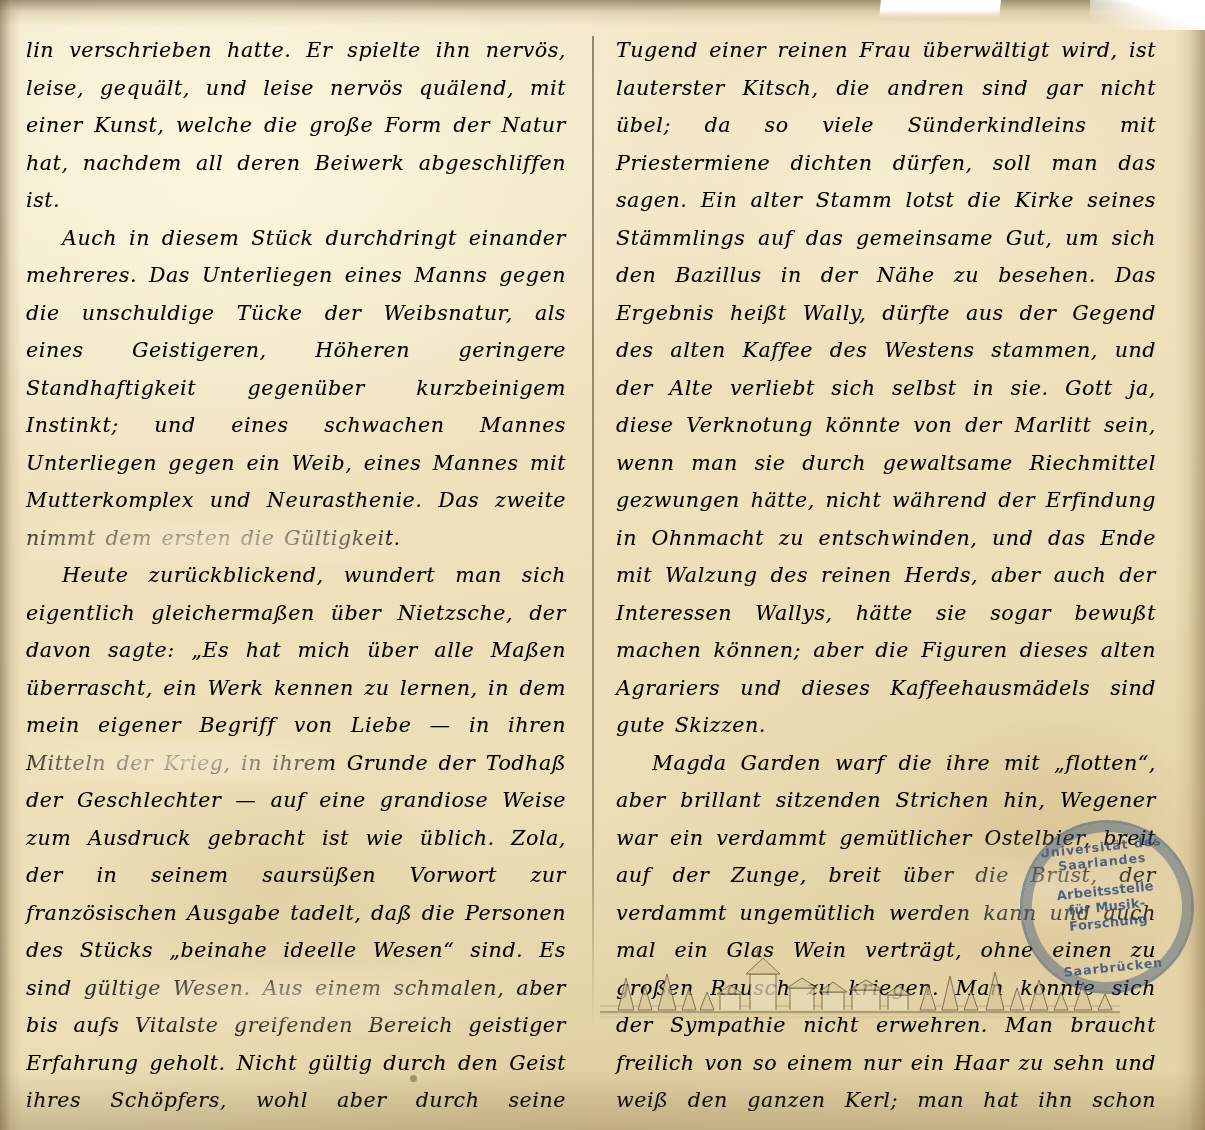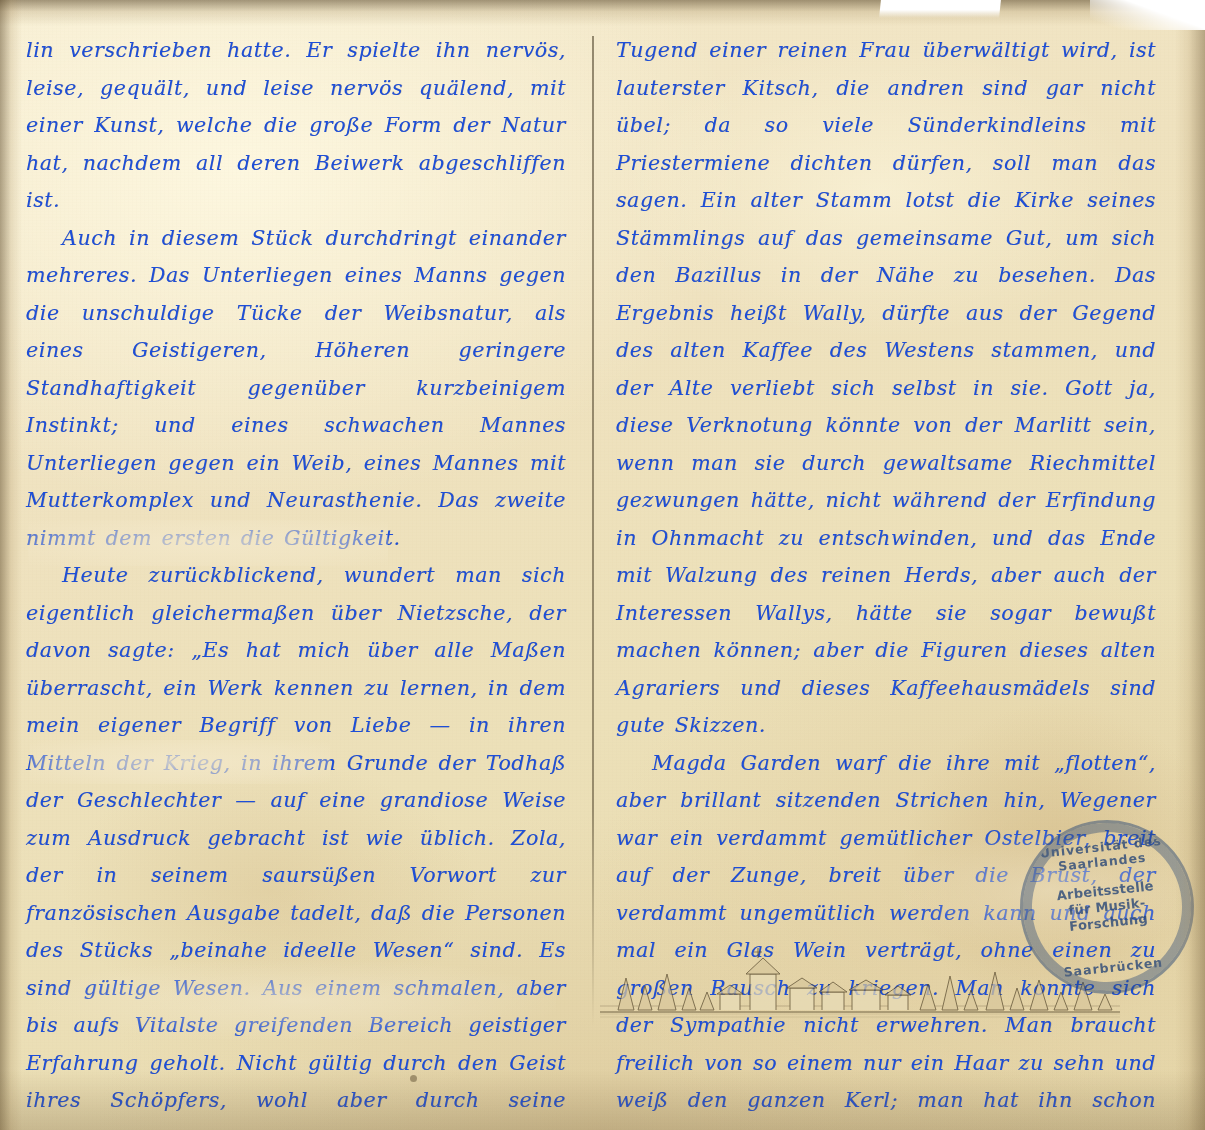--- a/index.html
+++ b/index.html
@@ -89,21 +89,21 @@
     width: 2px;
     height: 990px;
     background: linear-gradient(180deg, rgba(70,58,35,0.55) 0%, rgba(70,58,35,0.5) 78%, rgba(70,58,35,0) 100%);
   }
 
   p {
     margin: 0 0 0 0;
     font-family: "DejaVu Serif", serif;
     font-size: 20.5px;
     line-height: 37.5px;
-    color: #1d4ed8;
+    color: #000000;
     text-align: justify;
     letter-spacing: 0.6px;
     word-spacing: 2.5px;
     font-style: italic;
     text-shadow: 0.4px 0.3px 0 rgba(90,72,40,0.35);
   }
   p.indent {
     text-indent: 36px;
   }
   p + p { margin-top: 0; }

